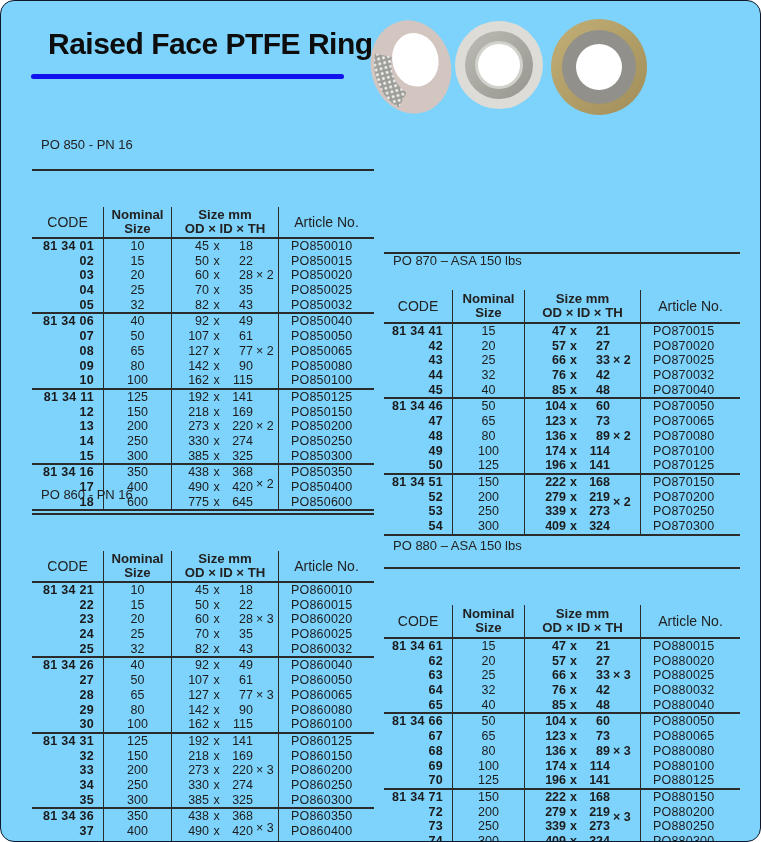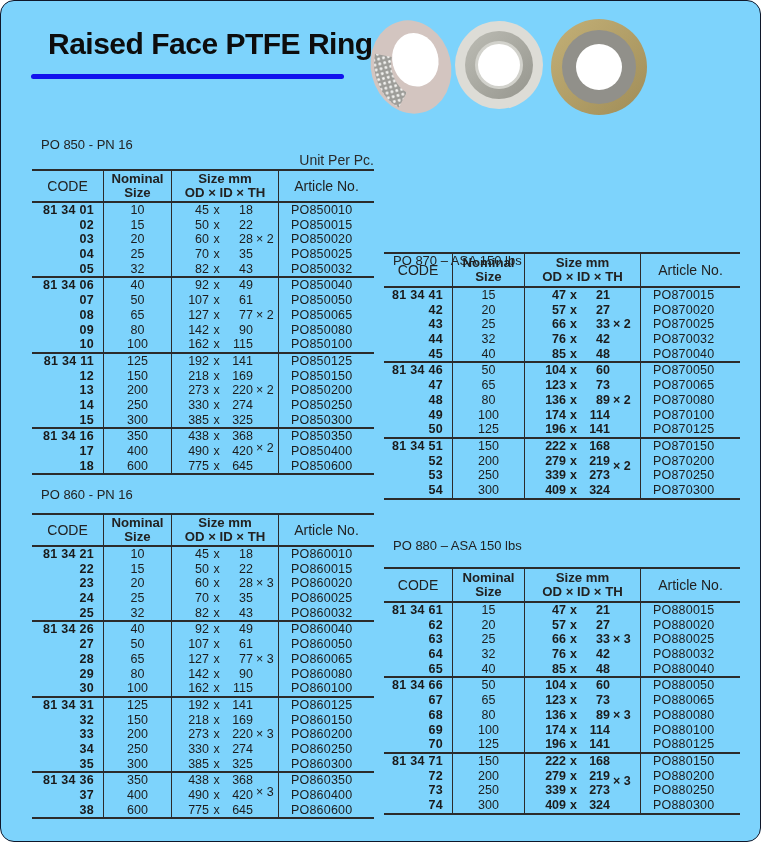--- a/index.html
+++ b/index.html
@@ -16,21 +16,21 @@
   .photos{position:absolute;left:358px;top:8px;}
   .desc{
     position:absolute;left:384px;top:136px;width:357px;font-size:14.5px;
     line-height:23px;text-align:justify;color:#2a2a2a;
   }
   .tbl-title{position:absolute;font-size:13px;color:#222;white-space:nowrap;}
   .unit-note{position:absolute;left:31px;top:151px;width:342px;text-align:right;font-size:14px;color:#2a2a2a;}
   .tbl{position:absolute;border-top:2px solid #2b2b2b;border-bottom:2px solid #2b2b2b;box-sizing:border-box;}
   .tbl-l{left:31px;width:342px;}
   .tbl-r{left:383px;width:356px;}
-  .thead{display:grid;border-bottom:2px solid #2b2b2b;}
+  .thead{display:grid;border-bottom:2px solid #2b2b2b;margin-top:36px;}
   .tbl-l .thead{height:30px;}
   .tbl-r .thead{height:32px;}
   .tbl-l .thead,.tbl-l .trow{grid-template-columns:72px 68px 107px 95px;}
   .tbl-r .thead,.tbl-r .trow{grid-template-columns:69px 72px 116px 99px;}
   .hc{display:flex;flex-direction:column;justify-content:center;align-items:center;
       font-size:14px;line-height:14px;color:#222;}
   .hc.two{font-size:13.2px;font-weight:bold;}
   .hc.two span{display:block;text-align:center;}
   .vline{border-right:1.5px solid #2b2b2b;}
   .tgroup{border-bottom:2px solid #2b2b2b;}
@@ -86,21 +86,20 @@
     </g>
     <g>
       <circle cx="240" cy="58" r="48" fill="url(#g3)"></circle>
       <circle cx="240" cy="58" r="37" fill="#91908a"></circle>
       <circle cx="240" cy="58" r="23" fill="#ffffff"></circle>
     </g>
   </svg>
 
 
   <div class="tbl-title" style="left:40px;top:136px;">PO 850 - PN 16</div>
-  <div class="unit-note">Unit Per Pc.</div>
   <div class="tbl tbl-l" style="top:168px;">
     <div class="thead">
       <div class="hc vline">CODE</div>
       <div class="hc vline two">
         <span>Nominal</span>
         <span>Size</span>
       </div>
       <div class="hc vline two">
         <span>Size mm</span>
         <span>OD × ID × TH</span>

